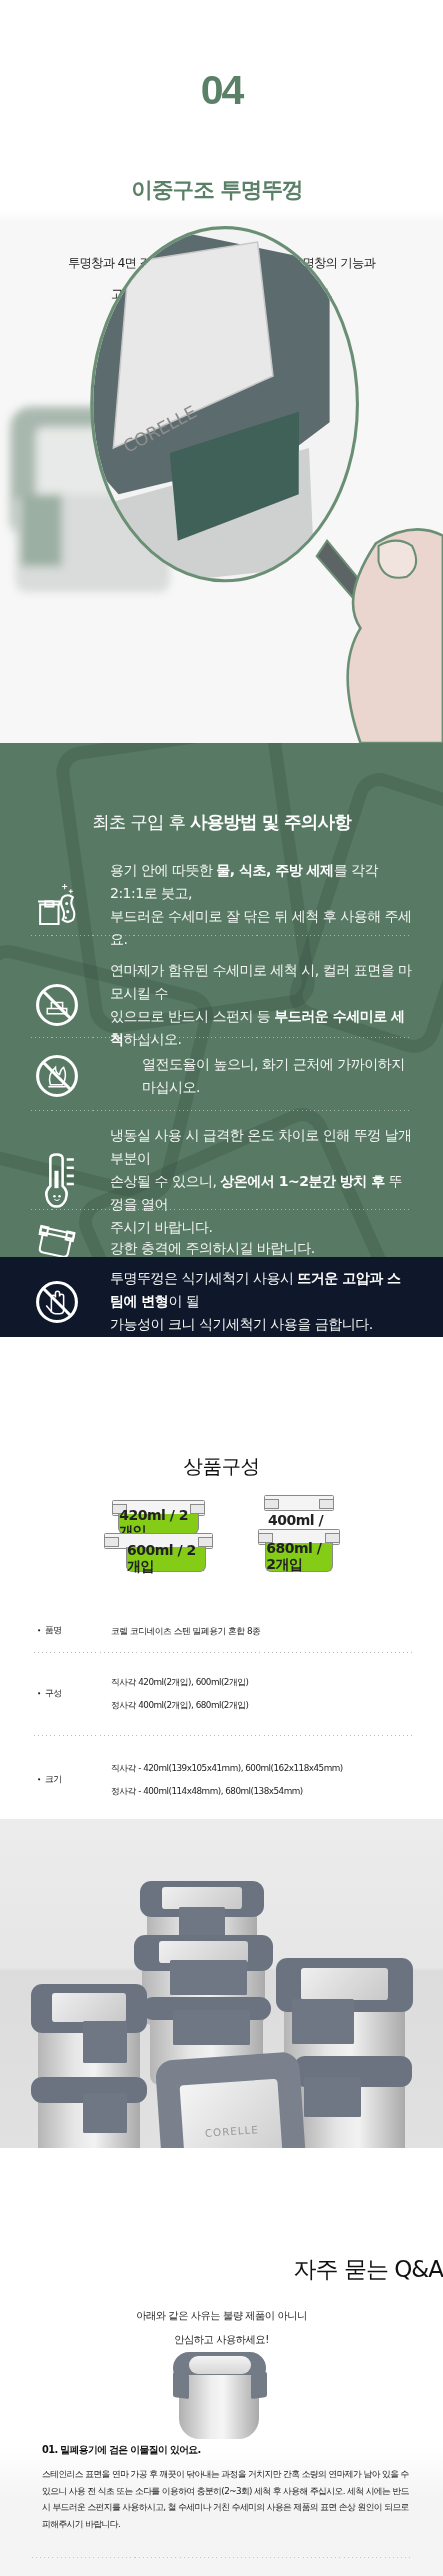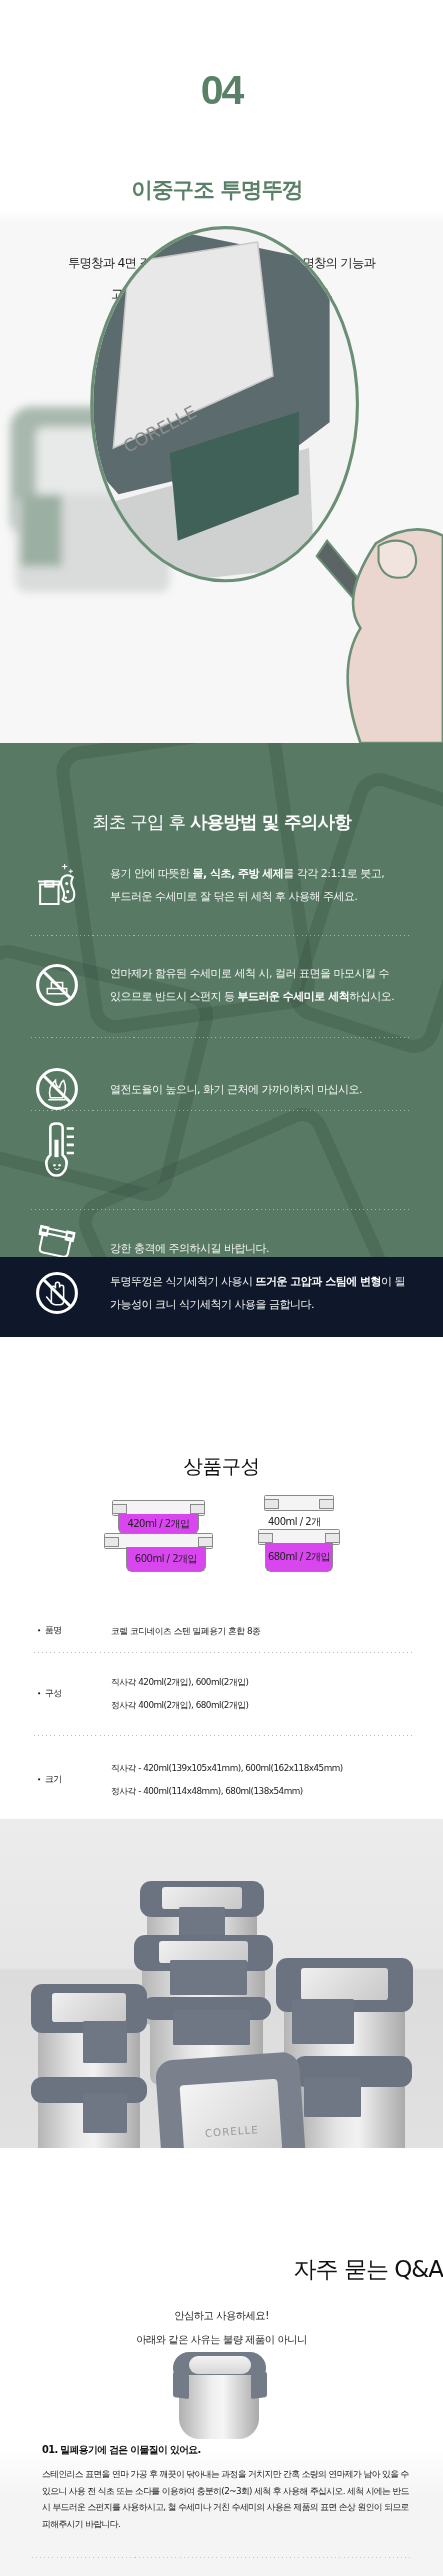--- a/index.html
+++ b/index.html
@@ -13,33 +13,33 @@
   .feat-desc { position: absolute; top: 247px; left: 0; width: 443px; text-align: center; font-size: 12.4px; line-height: 31px; color: #1e1e1e; letter-spacing: -0.8px; }
   .feat-visual { position: absolute; top: 206px; left: 0; width: 443px; height: 537px; }
 
   
   .green { position: absolute; left: 0; top: 743px; width: 443px; height: 594px; background: #587a64; overflow: hidden; }
   .green .bg-shape { position: absolute; border: 13.4px solid rgba(40,64,50,0.22); border-radius: 26px; }
   .green-title { position: absolute; top: 67px; left: 0; width: 443px; text-align: center; color: #ffffff; font-size: 17.5px; letter-spacing: -0.8px; }
   .green-title b { font-weight: bold; }
   .tip { position: absolute; left: 31px; width: 381px; display: flex; align-items: center; }
   .tip-icon { width: 52px; height: 52px; flex: 0 0 52px; display: flex; align-items: center; justify-content: center; }
-  .tip-text { margin-left: 27px; color: #f3f5f3; font-size: 11px; line-height: 23px; letter-spacing: -0.5px; }
+  .tip-text { margin-left: 27px; color: #f3f5f3; font-size: 14px; line-height: 23px; letter-spacing: -0.5px; }
   .tip-text b { font-weight: bold; color: #ffffff; }
   .dotline { position: absolute; left: 31px; width: 381px; height: 1px; background-image: repeating-linear-gradient(90deg, rgba(255,255,255,0.45) 0 1px, transparent 1px 4.1px); }
 
   
   .comp { position: absolute; left: 0; top: 1337px; width: 443px; height: 481px; background: #ffffff; }
   .comp-title { position: absolute; top: 116px; left: 0; width: 443px; text-align: center; font-size: 19.6px; color: #111; letter-spacing: -0.5px; }
   .box { position: absolute; }
   .box .lid { position: absolute; left: 0; right: 0; top: 0; height: 15.5px; border: 1px solid #8a8a8a; border-radius: 1.5px; background: #f4f4f4; }
   .box .lid::before, .box .lid::after { content: ""; position: absolute; top: 3.1px; width: 13.4px; height: 8.2px; border: 1px solid #8a8a8a; background: #e8e8e8; }
   .box .lid::before { left: -1px; }
   .box .lid::after { right: -1px; }
-  .box .body { position: absolute; top: 14.4px; bottom: 0; border: 1px solid #8a8a8a; border-top: none; border-radius: 0 0 6.2px 6.2px; background: #d946ef; display: flex; align-items: center; justify-content: center; font-size: 10px; color: #222; letter-spacing: -0.5px; }
+  .box .body { position: absolute; top: 14.4px; bottom: 0; border: 1px solid #8a8a8a; border-top: none; border-radius: 0 0 6.2px 6.2px; background: #84cc16; display: flex; align-items: center; justify-content: center; font-size: 14px; color: #222; letter-spacing: -0.5px; font-weight: bold; }
   .specs { position: absolute; top: 278px; left: 34px; width: 378px; }
   .spec-row { position: relative; display: flex; padding: 0; }
   .spec-label { width: 77px; font-size: 8.8px; color: #222; padding-left: 3.1px; letter-spacing: -0.5px; }
   .spec-label::before { content: "•"; margin-right: 4.1px; font-size: 7.2px; }
   .spec-value { font-size: 8.8px; line-height: 23px; color: #222; letter-spacing: -0.5px; }
   .spec-sep { height: 1px; background-image: repeating-linear-gradient(90deg, #bdbdbd 0 1px, transparent 1px 4.1px); }
 
   
   .photo { position: absolute; left: 0; top: 1819px; width: 443px; height: 330px; background: linear-gradient(#ececec 0, #e6e6e6 45%, #dcdcdc 46%, #e1e1e1 100%); overflow: hidden; }
   .cont { position: absolute; }
@@ -142,21 +142,21 @@
         <svg width="46" height="46" viewBox="0 0 90 90">
             <circle cx="45" cy="45" r="38" fill="none" stroke="#fff" stroke-width="6"></circle>
             <path d="M26 52 h38 v10 h-38 z M34 52 v-12 h22 v12" fill="none" stroke="#fff" stroke-width="3"></path>
             <path d="M19 19 L71 71" stroke="#fff" stroke-width="6"></path>
           </svg>
       </div>
       <div class="tip-text"><span>연마제가 함유된 수세미로 세척 시, 컬러 표면을 마모시킬 수</span><br><span>있으므로 반드시 스펀지 등 </span><b>부드러운 수세미로 세척</b><span>하십시오.</span></div>
     </div>
     <div class="dotline" style="top:294px;"></div>
 
-    <div class="tip" style="top:320px;">
+    <div class="tip" style="top:307px;gap:32px;">
       <div class="tip-icon">
         <svg width="46" height="46" viewBox="0 0 90 90">
             <circle cx="45" cy="45" r="38" fill="none" stroke="#fff" stroke-width="6"></circle>
             <path d="M32 62 q-6 -20 10 -34 q0 12 8 14 q2 -10 8 -14 q8 18 -2 34 z" fill="none" stroke="#fff" stroke-width="3"></path>
             <path d="M28 66 h34" stroke="#fff" stroke-width="3"></path>
             <path d="M19 19 L71 71" stroke="#fff" stroke-width="6"></path>
           </svg>
       </div>
       <div class="tip-text"><span>열전도율이 높으니, 화기 근처에 가까이하지 마십시오.</span></div>
     </div>
@@ -166,20 +166,21 @@
       <div class="tip-icon">
         <svg width="46" height="57" viewBox="0 0 90 110">
             <path d="M32 10 q0 -8 12 -8 q12 0 12 8 v54 q12 10 6 26 q-6 14 -18 14 q-12 0 -18 -14 q-6 -16 6 -26 z" fill="none" stroke="#fff" stroke-width="5"></path>
             <rect x="40" y="34" width="8" height="34" fill="#fff"></rect>
             <circle cx="40" cy="84" r="2.5" fill="#fff"></circle>
             <circle cx="50" cy="84" r="2.5" fill="#fff"></circle>
             <path d="M40 90 q5 4 10 0" stroke="#fff" stroke-width="2" fill="none"></path>
             <path d="M64 12 h14 M64 28 h14 M64 44 h14 M64 60 h14" stroke="#fff" stroke-width="5"></path>
           </svg>
       </div>
+      <div class="tip-text"><span>냉동실 사용 시 급격한 온도 차이로 인해 뚜껑 날개 부분이</span><br><span>손상될 수 있으니, </span><b>상온에서 1~2분간 방치 후</b><span> 뚜껑을 열어</span><br><span>주시기 바랍니다.</span></div>
     </div>
     <div class="dotline" style="top:466px;"></div>
 
     <div class="tip" style="top:479px;">
       <div class="tip-icon">
         <svg width="46" height="57" viewBox="0 0 90 110">
             <g transform="rotate(12 45 45)" fill="none" stroke="#fff" stroke-width="4">
               <path d="M8 20 h66 v10 h-66 z"></path>
               <path d="M14 30 v30 q0 8 8 8 h40 q8 0 8 -8 v-30"></path>
               <rect x="8" y="18" width="14" height="16"></rect>
@@ -223,21 +224,21 @@
 
   <section class="comp">
     <div class="comp-title">상품구성</div>
 
     <div class="box" style="left:112px;top:163px;width:93px;height:34px;">
       <div class="lid"></div>
       <div class="body" style="left:6.2px;right:6.2px;">420ml / 2개입</div>
     </div>
     <div class="box" style="left:104px;top:196px;width:109px;height:39px;">
       <div class="lid"></div>
-      <div class="body" style="left:22px;right:7.2px;text-align:right;">600ml / 2개입</div>
+      <div class="body" style="left:22px;right:7.2px;">600ml / 2개입</div>
     </div>
     <div class="box" style="left:264px;top:158px;width:70px;height:35px;">
       <div class="lid"></div>
       <div class="body" style="left:3px;right:6.2px;margin-top:20px;">400ml / 2개입</div>
     </div>
     <div class="box" style="left:258px;top:192px;width:82px;height:43px;">
       <div class="lid"></div>
       <div class="body" style="left:7.2px;right:7.2px;">680ml / 2개입</div>
     </div>
 
@@ -331,22 +332,22 @@
     </div>
 
     <div style="position:absolute;left:160px;top:237px;width:144px;height:155px;background:#7a818c;border-radius:17.5px;transform:rotate(-4deg);">
       <div style="position:absolute;left:23px;top:26px;right:23px;bottom:31px;background:linear-gradient(135deg,#f5f5f5,#c9c9c9);border-radius:4.1px;display:flex;align-items:center;justify-content:center;color:#9a9a9a;font-size:10.3px;letter-spacing:1px;">CORELLE</div>
     </div>
   </section>
 
   <section class="qa">
     <div class="qa-title">자주 묻는 Q&amp;A</div>
     <div class="qa-sub">
+      <div>아래와 같은 사유는 불량 제품이 아니니</div>
       <div>안심하고 사용하세요!</div>
-      <div>아래와 같은 사유는 불량 제품이 아니니</div>
     </div>
     <div class="qa-can">
       <div style="position:absolute;left:0;top:0;width:93px;height:32px;background:#737b86;border-radius:20.6px;"></div>
       <div style="position:absolute;left:15.5px;top:4.1px;width:62px;height:17.5px;background:linear-gradient(#f4f4f4,#d6d6d6);border-radius:31px;"></div>
       <div style="position:absolute;left:6.2px;top:23px;width:80px;height:64px;background:linear-gradient(90deg,#b0b0b0,#eeeeee 40%,#f6f6f6 55%,#a9a9a9);border-radius:0 0 20.6px 20.6px;"></div>
       <div style="position:absolute;left:0;top:20.6px;width:15.5px;height:25px;background:#737b86;border-radius:2.1px;transform:skewY(8deg);"></div>
       <div style="position:absolute;right:0;top:20.6px;width:15.5px;height:25px;background:#737b86;border-radius:2.1px;transform:skewY(-8deg);"></div>
     </div>
 
     <div class="qa-items">

